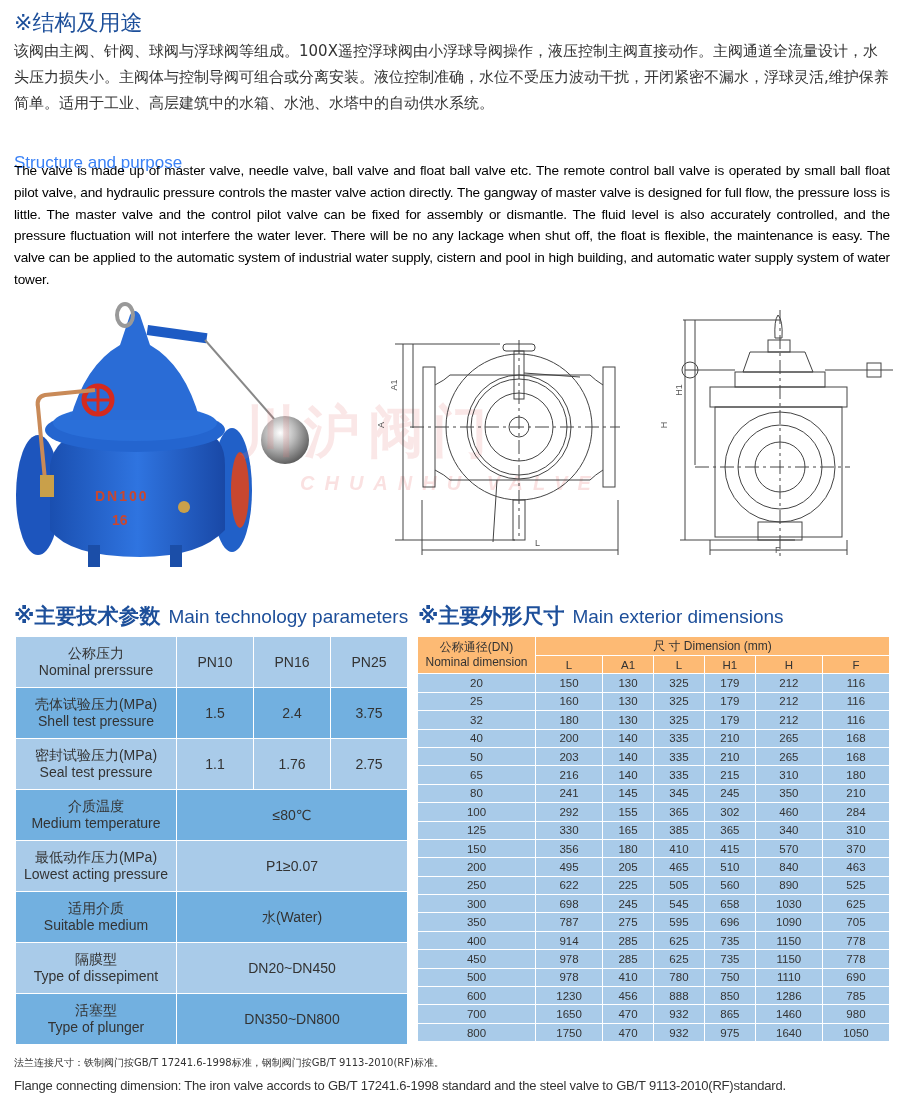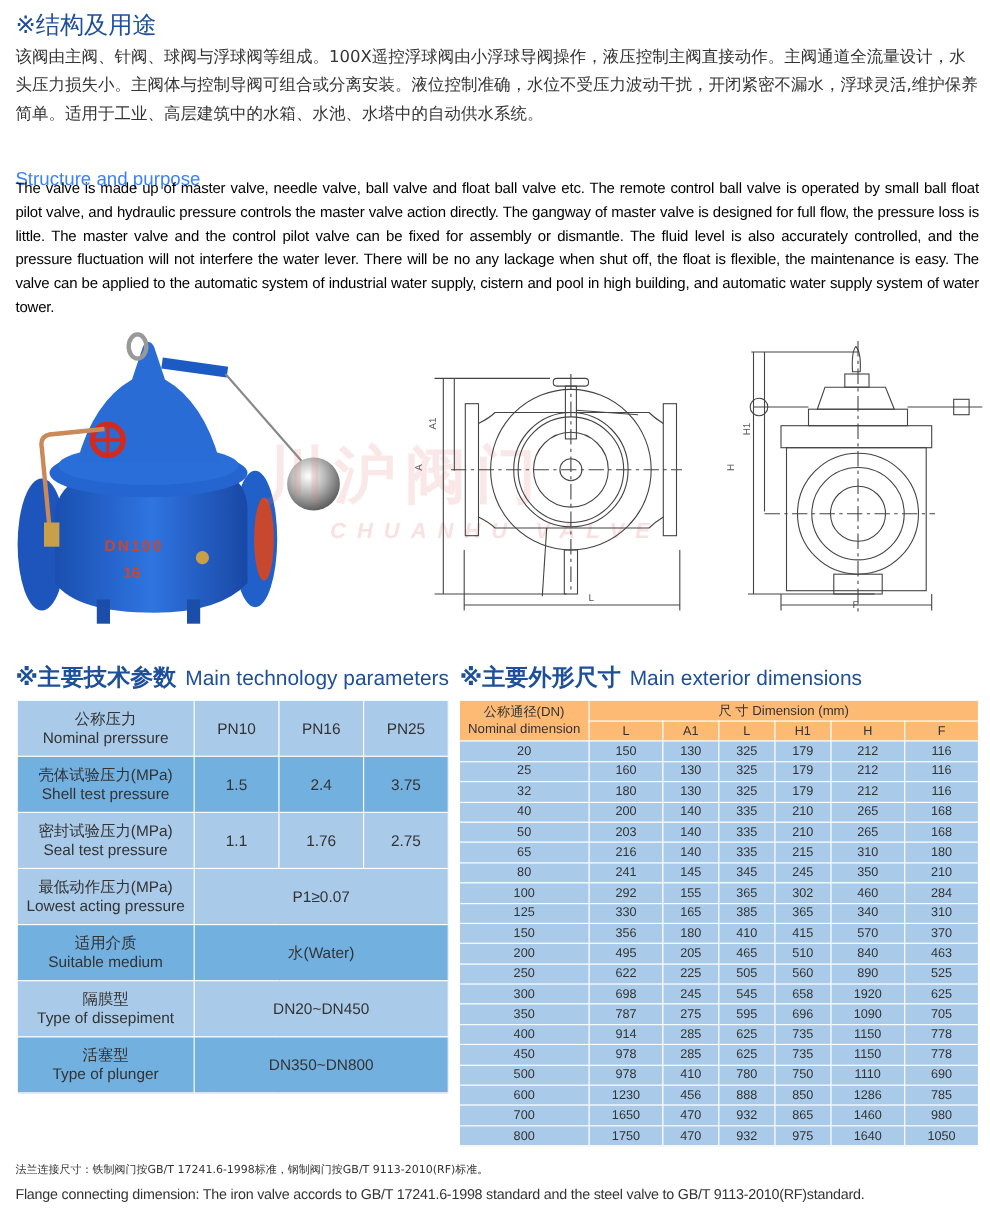--- a/index.html
+++ b/index.html
@@ -201,20 +201,27 @@
         <td class="num">3.75</td>
       </tr>
       <tr class="light">
         <td class="lbl">
           <div>密封试验压力(MPa)</div>
           <div>Seal test pressure</div>
         </td>
         <td class="num">1.1</td>
         <td class="num">1.76</td>
         <td class="num">2.75</td>
+      </tr>
+      <tr class="dark">
+        <td class="lbl">
+          <div>介质温度</div>
+          <div>Medium temperature</div>
+        </td>
+        <td colspan="3">≤80℃</td>
       </tr>
       <tr class="light">
         <td class="lbl">
           <div>最低动作压力(MPa)</div>
           <div>Lowest acting pressure</div>
         </td>
         <td colspan="3">P1≥0.07</td>
       </tr>
       <tr class="dark">
         <td class="lbl">
@@ -366,21 +373,21 @@
         <td>560</td>
         <td>890</td>
         <td>525</td>
       </tr>
       <tr>
         <td>300</td>
         <td>698</td>
         <td>245</td>
         <td>545</td>
         <td>658</td>
-        <td>1920</td>
+        <td>1030</td>
         <td>625</td>
       </tr>
       <tr>
         <td>350</td>
         <td>787</td>
         <td>275</td>
         <td>595</td>
         <td>696</td>
         <td>1090</td>
         <td>705</td>

